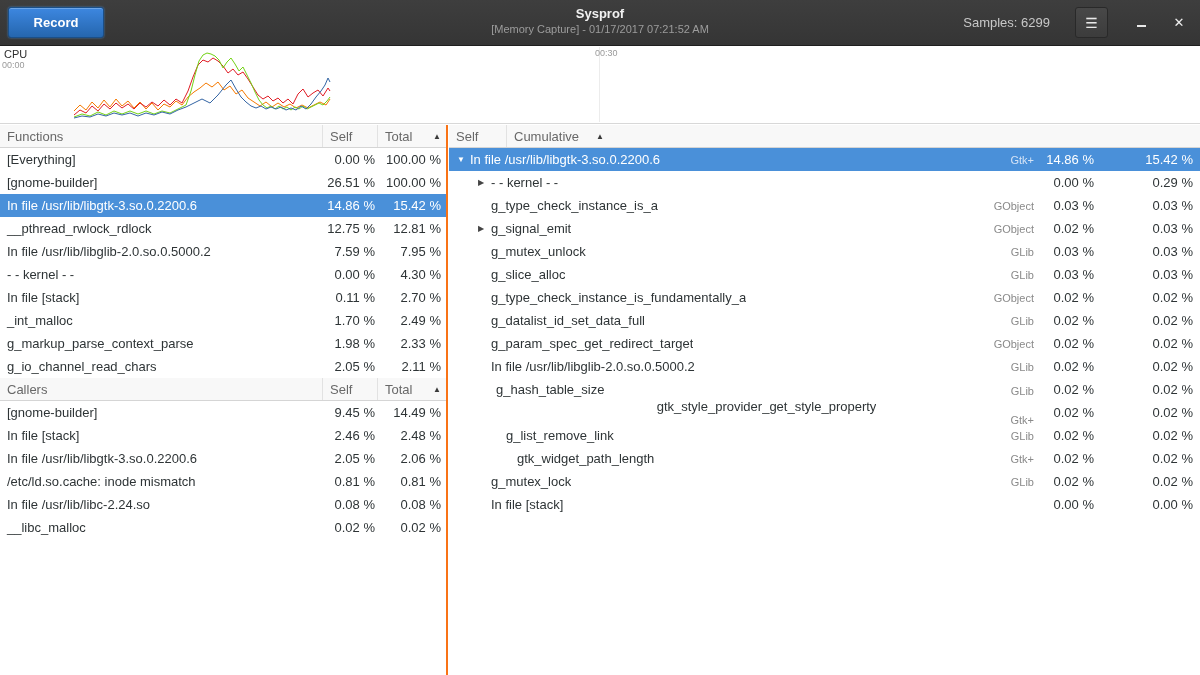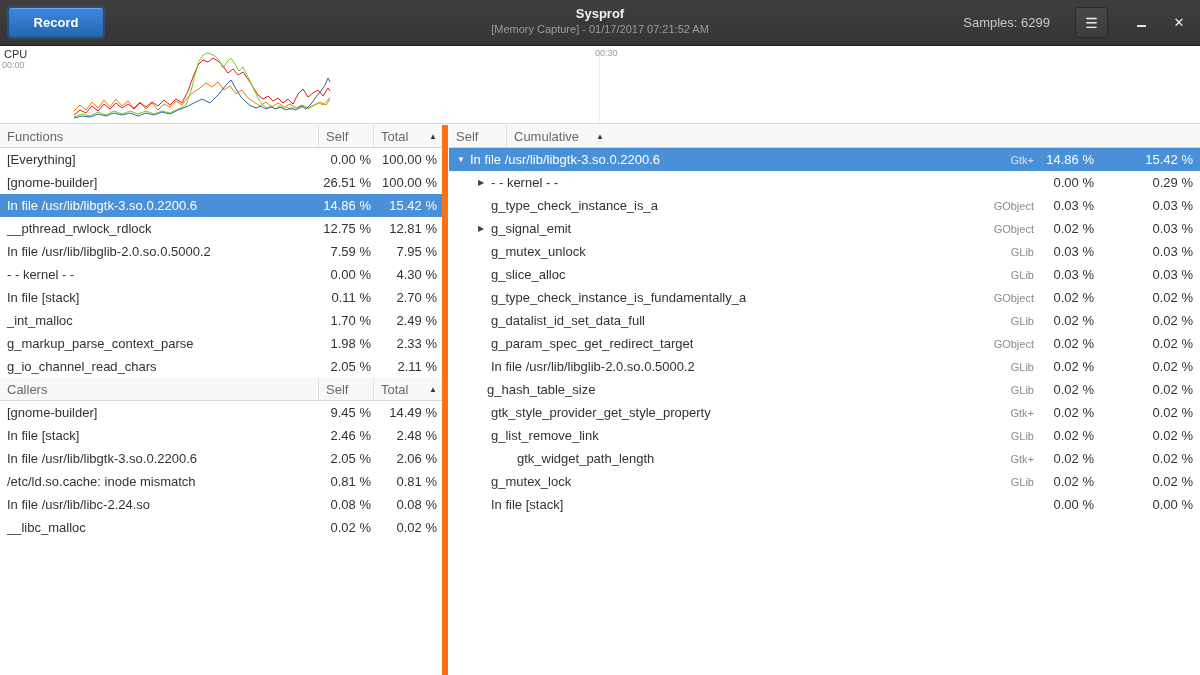--- a/index.html
+++ b/index.html
@@ -49,21 +49,21 @@
   .hc.total { width:68px; border-right:none; }
   .sort { margin-left:auto; padding-right:5px; font-size:8px; color:#3a3a3a; }
   .row { display:flex; height:23px; align-items:center; background:#fff; }
   .row.selected { background:var(--sel,#4a90d9); color:#fff; }
   .cell { white-space:nowrap; overflow:hidden; }
   .cell.name { flex:1; min-width:0; padding-left:7px; }
   .cell.self { width:55px; text-align:right; padding-right:3px; }
   .cell.total { width:68px; text-align:right; padding-right:5px; }
 
   .left-panel { position:absolute; top:125px; left:0; width:448px; bottom:0;
-    background:#fff; border-right:6px solid #f97316; }
+    background:#fff; border-right:2px solid #f97316; }
 
   
   .right-panel { position:absolute; top:125px; left:449px; right:0; bottom:0; background:#fff; }
   .right-panel .hc.self2 { width:58px; }
   .right-panel .hc.cum { width:102px; border-right:none; }
   .drow .cell.name { display:flex; align-items:center; }
   .expander { width:13px; flex:none; font-size:8px; color:#444; }
   .selected .expander { color:#fff; }
   .fn-label { white-space:nowrap; overflow:hidden; }
   .lib { margin-left:auto; flex:none; font-size:11px; color:#8a8a8a; padding-right:6px; padding-left:8px; }
@@ -304,39 +304,39 @@
         <div class="row drow">
           <div class="cell name" style="padding-left: 29px;">
             <span class="expander"></span>
             <span class="fn-label">In file /usr/lib/libglib-2.0.so.0.5000.2</span>
             <span class="lib">GLib</span>
           </div>
           <div class="cell self2">0.02 %</div>
           <div class="cell cum">0.02 %</div>
         </div>
         <div class="row drow">
-          <div class="cell name" style="padding-left: 25px;">
+          <div class="cell name" style="padding-left: 34px; align-items: flex-end;">
             <span class="expander"></span>
             <span class="fn-label">g_hash_table_size</span>
             <span class="lib">GLib</span>
           </div>
           <div class="cell self2">0.02 %</div>
           <div class="cell cum">0.02 %</div>
         </div>
         <div class="row drow">
-          <div class="cell name" style="padding-left: 29px;">
+          <div class="cell name" style="padding-left: 44px; flex-direction: column;">
             <span class="expander"></span>
             <span class="fn-label">gtk_style_provider_get_style_property</span>
             <span class="lib">Gtk+</span>
           </div>
           <div class="cell self2">0.02 %</div>
           <div class="cell cum">0.02 %</div>
         </div>
         <div class="row drow">
-          <div class="cell name" style="padding-left: 29px;">
+          <div class="cell name" style="padding-left: 29px; gap: 15px;">
             <span class="expander"></span>
             <span class="fn-label">g_list_remove_link</span>
             <span class="lib">GLib</span>
           </div>
           <div class="cell self2">0.02 %</div>
           <div class="cell cum">0.02 %</div>
         </div>
         <div class="row drow">
           <div class="cell name" style="padding-left: 29px; margin-left: 26px;">
             <span class="expander"></span>

